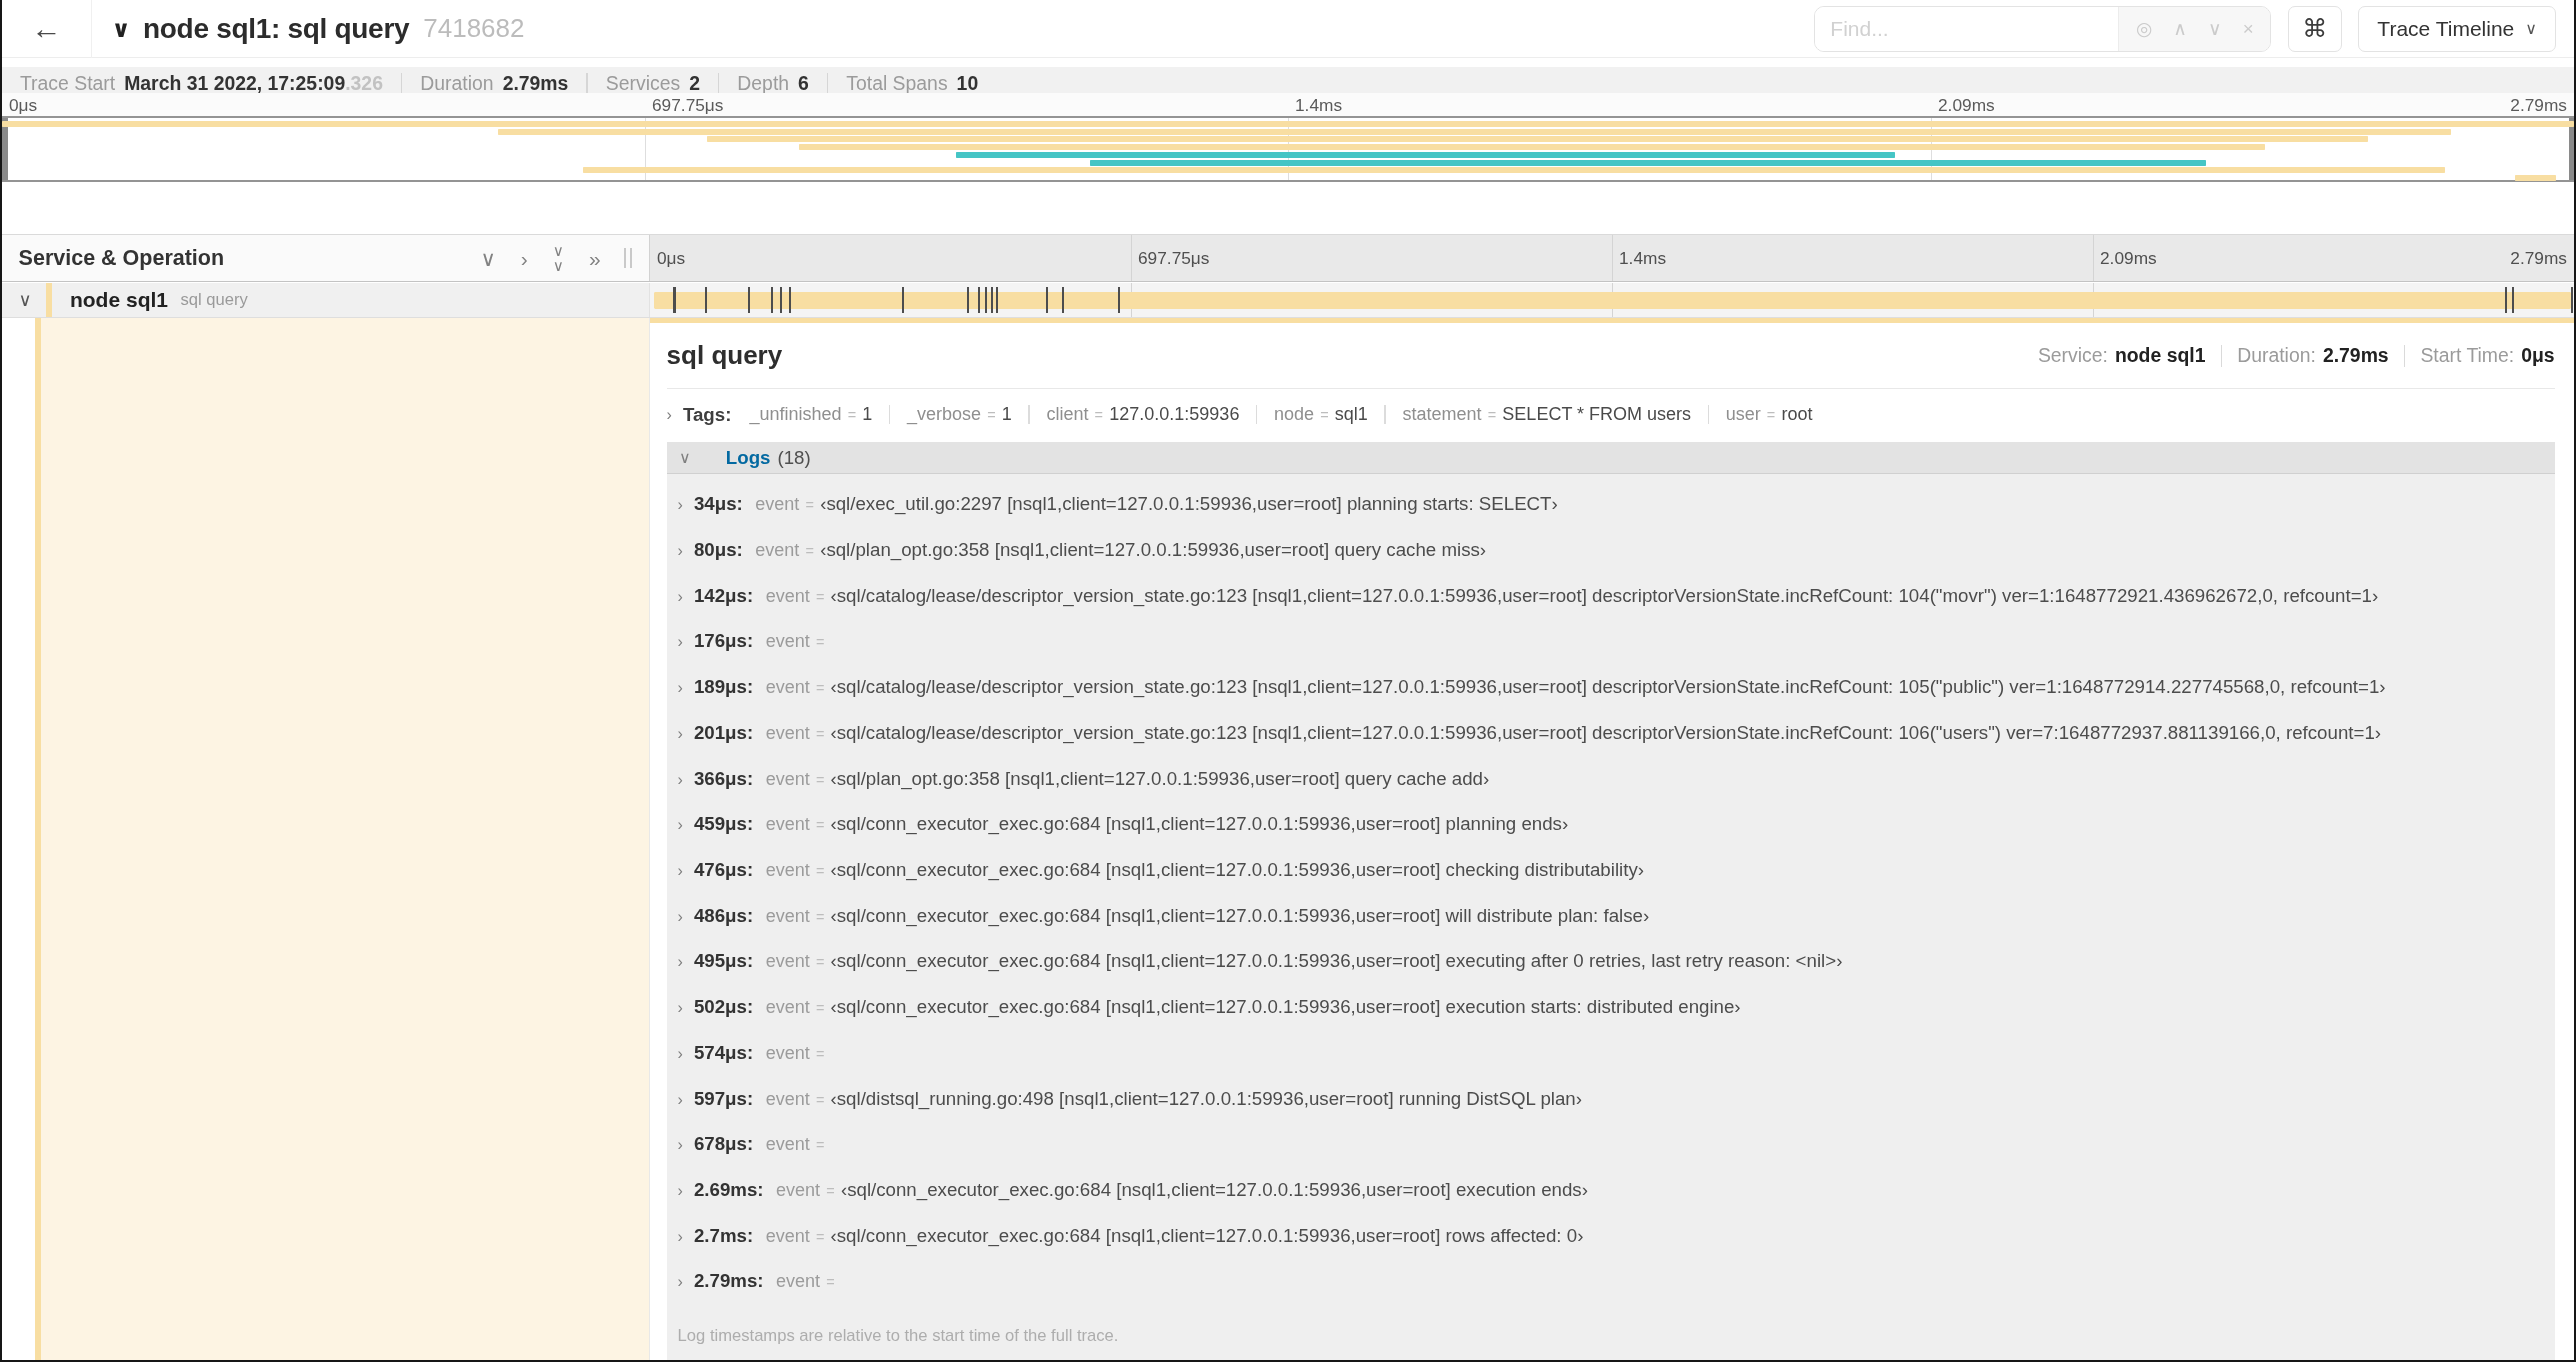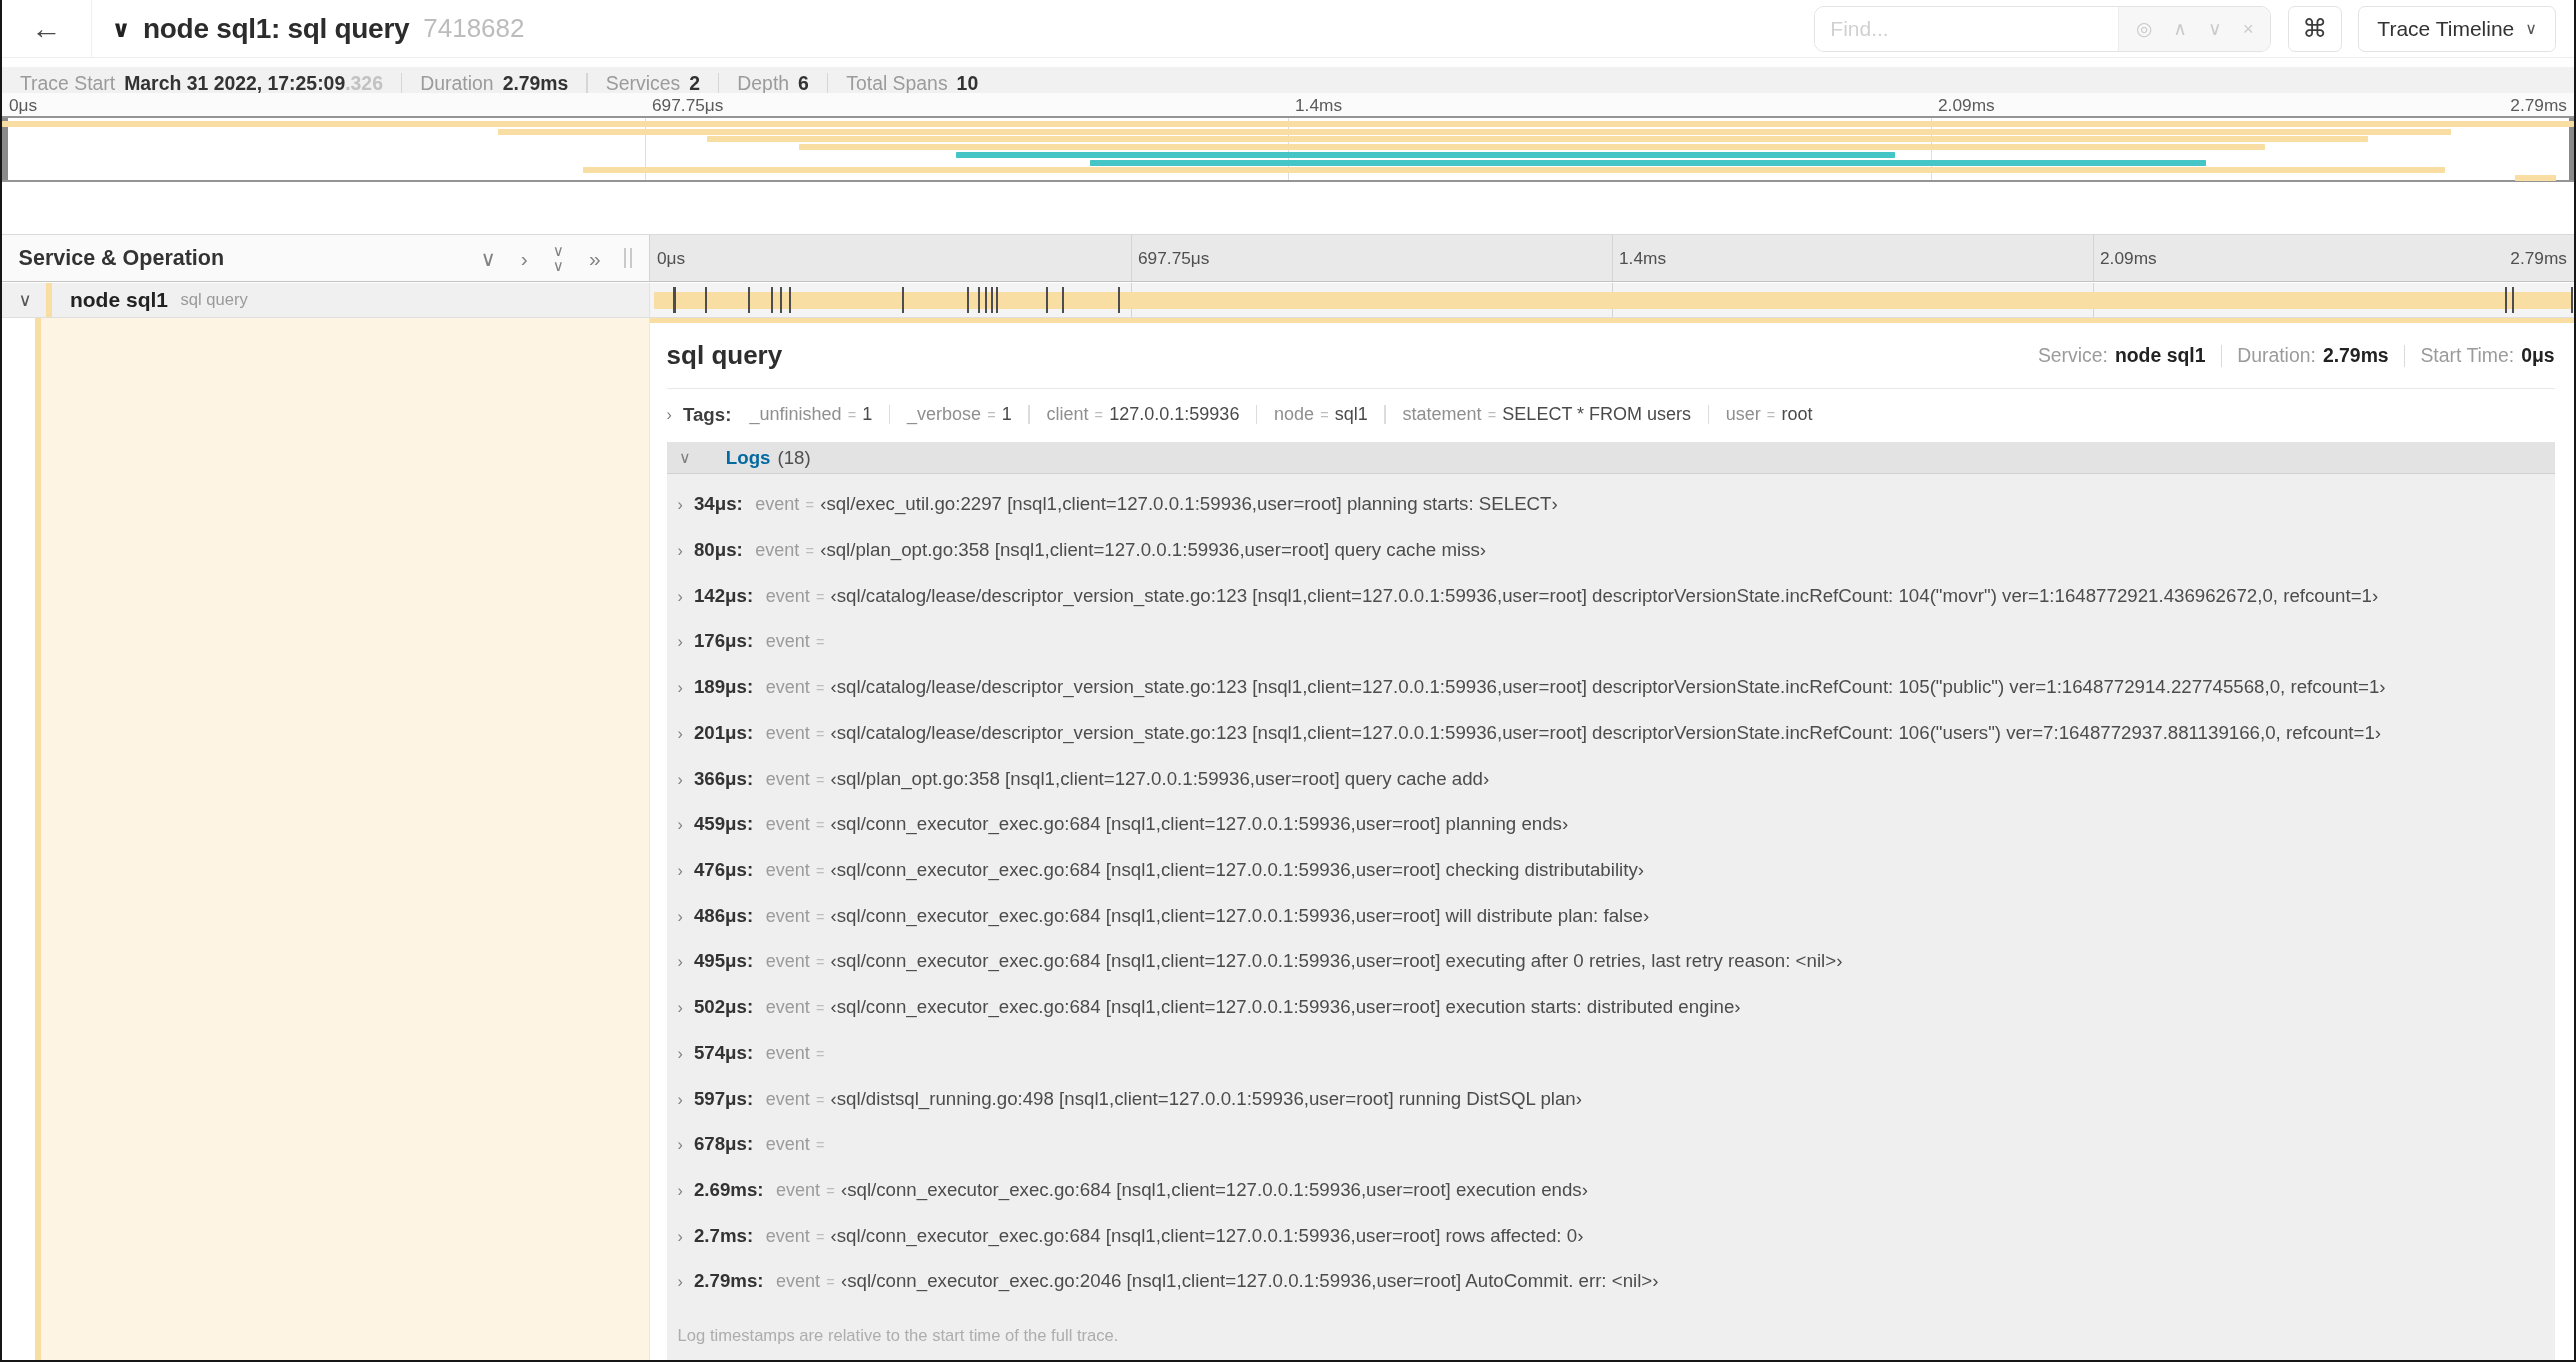--- a/index.html
+++ b/index.html
@@ -417,21 +417,20 @@
               <span class="log-time">2.7ms:</span>
               <span class="log-key">event</span>
               <span class="log-eq">=</span>
               <span class="log-val">‹sql/conn_executor_exec.go:684 [nsql1,client=127.0.0.1:59936,user=root] rows affected: 0›</span>
             </div>
             <div class="log-row">
               <span class="chev">›</span>
               <span class="log-time">2.79ms:</span>
               <span class="log-key">event</span>
               <span class="log-eq">=</span>
-              <span class="log-val">‹sql/conn_executor_exec.go:2046 [nsql1,client=127.0.0.1:59936,user=root] AutoCommit. err: &lt;nil&gt;›</span>
             </div>
             <div class="logs-note">Log timestamps are relative to the start time of the full trace.</div>
           </div>
       </div>
 
       <div class="detail-footer">
         <span class="sf-label">SpanID:</span>
         <span class="sf-value">4877749850101760812</span>
         <svg class="link-icon" viewBox="0 0 24 24" fill="none" stroke="#8a8a8a" stroke-width="2" stroke-linecap="round">
           <path d="M9 15l6-6"></path>

